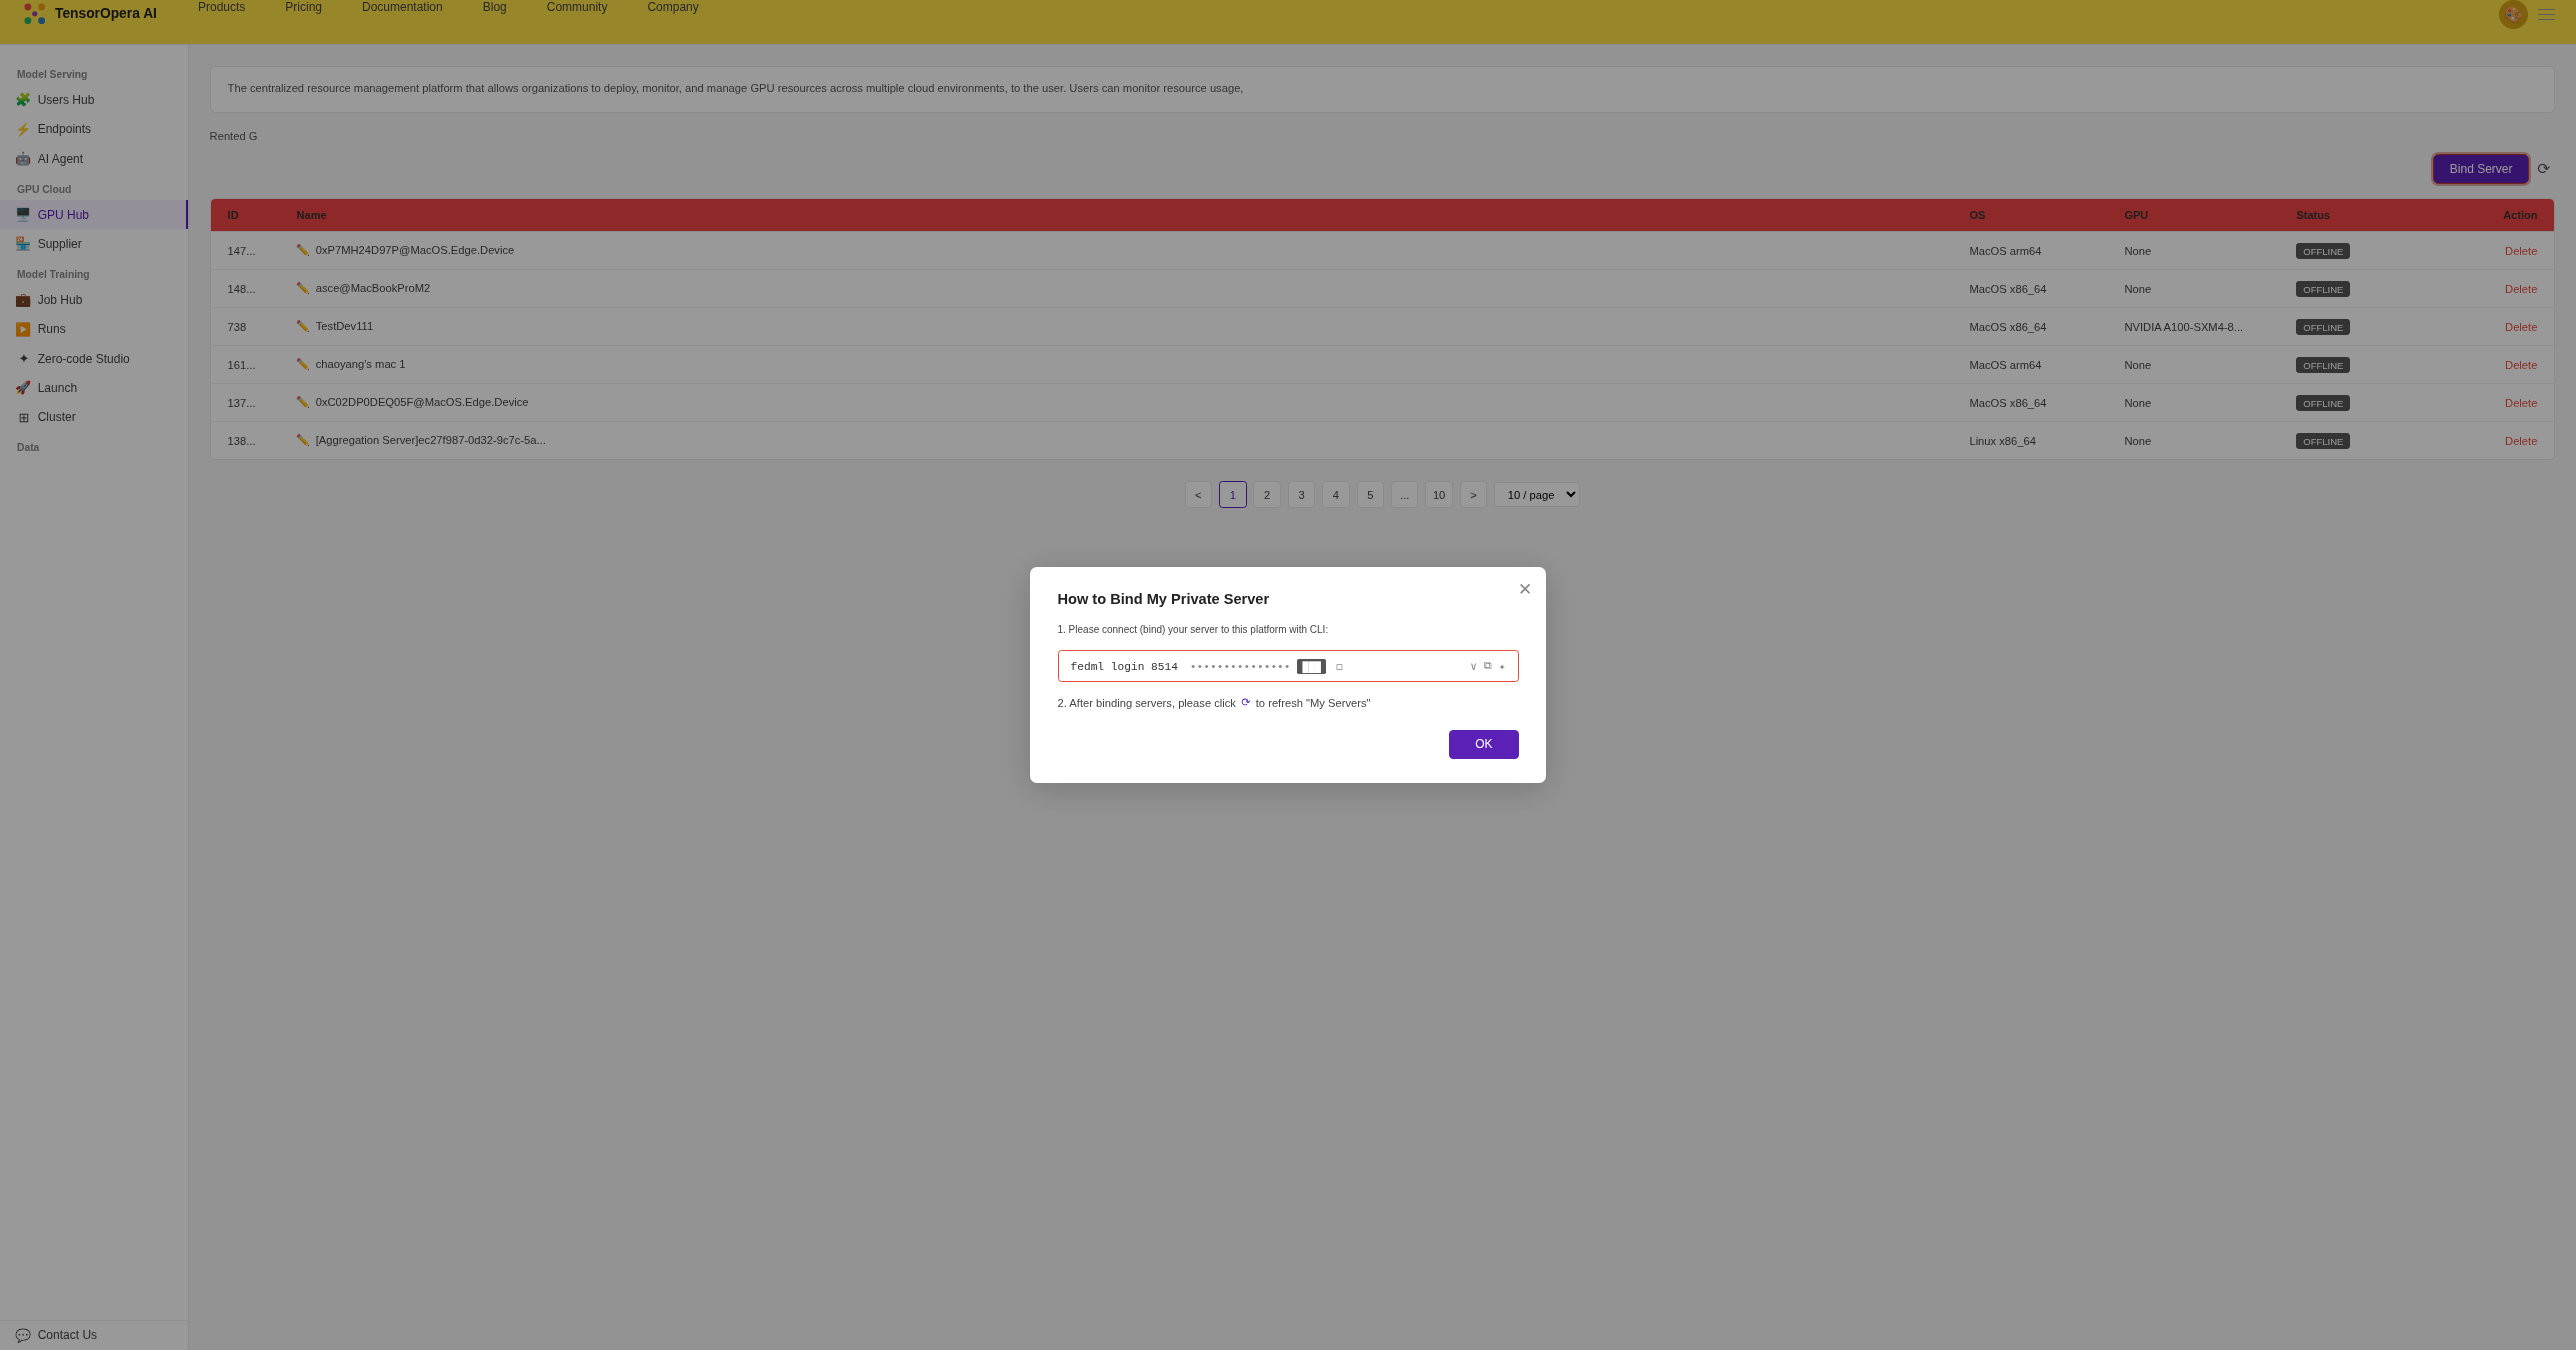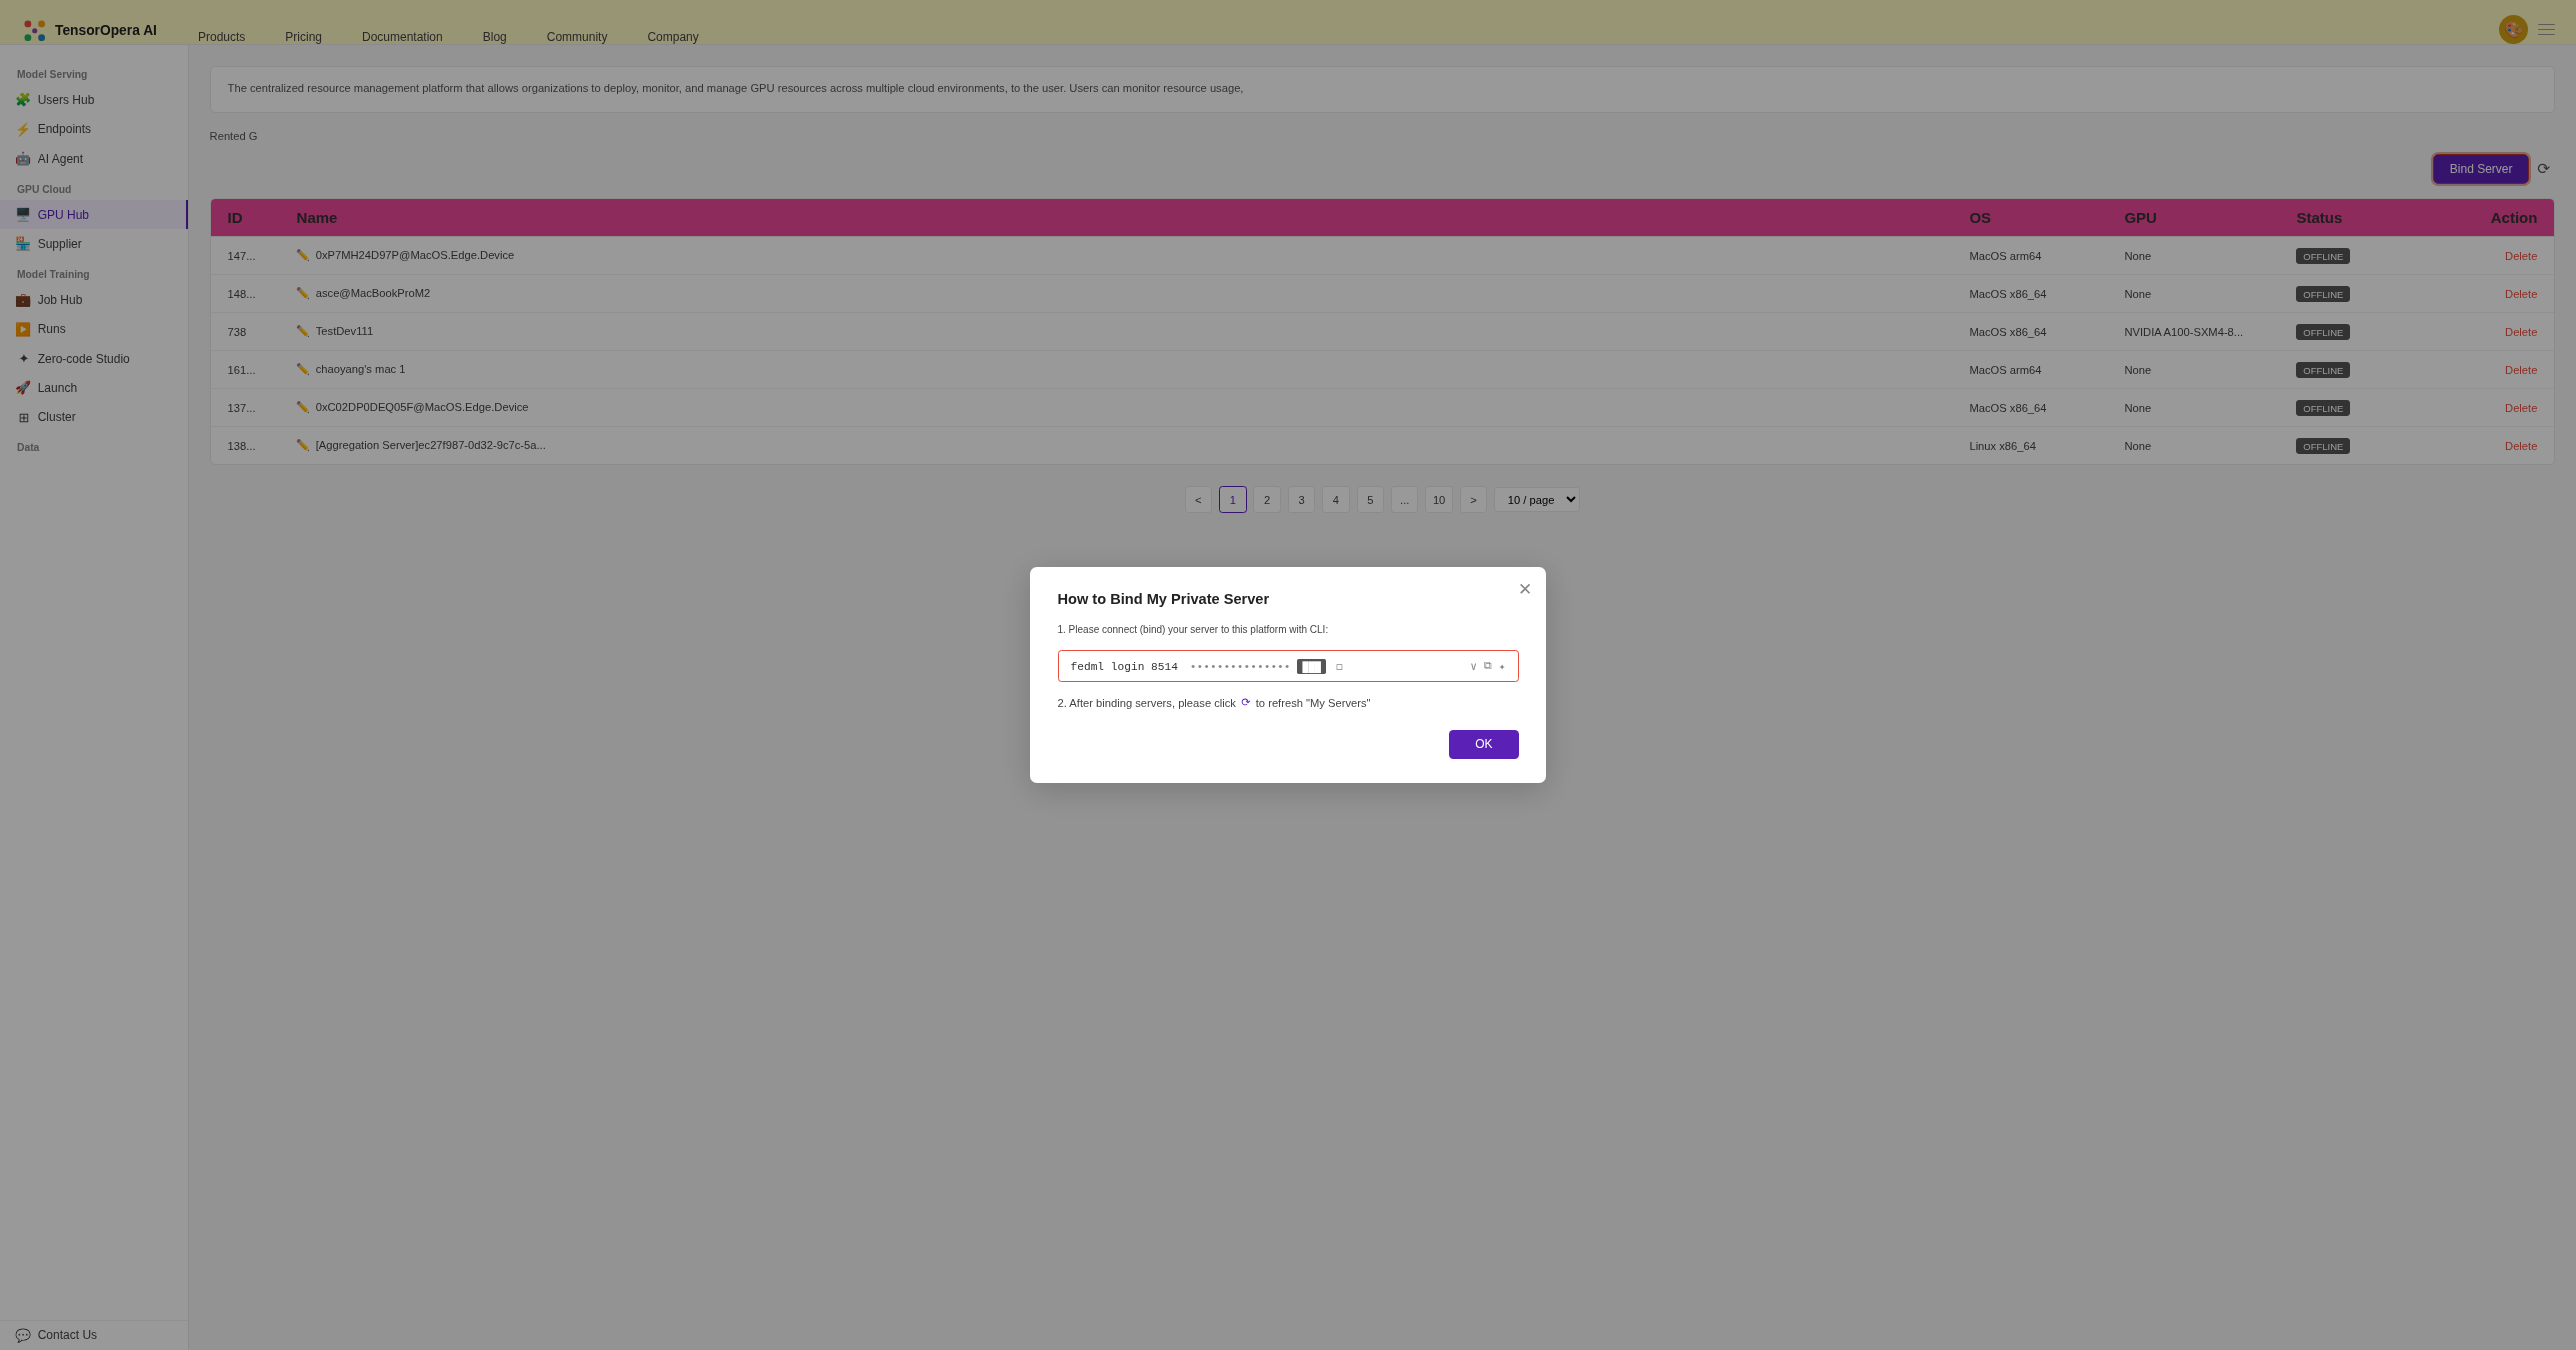--- a/index.html
+++ b/index.html
@@ -1,21 +1,21 @@
 <!DOCTYPE html>
 <html style="font-size:13.8px"><head>
   <meta charset="utf-8">
   <style>
     * { box-sizing: border-box; margin: 0; padding: 0; }
     body { font-family: -apple-system, BlinkMacSystemFont, 'Segoe UI', sans-serif; background: #f5f5f5; color: #333; font-size: 12px; }
 
     
     .top-nav {
-      display: flex; align-items: flex-end; height: 45px;
-      background: #fef9c3; border-bottom: 0.9px solid #e8e8e8;
+      display: flex; align-items: flex-start; height: 45px;
+      background: #fde047; border-bottom: 0.9px solid #e8e8e8;
       padding: 0 20.6px; position: fixed; top: 0; left: 0; right: 0; z-index: 100;
     }
     .logo { display: flex; align-items: center; gap: 6.9px; font-weight: 700; font-size: 13.8px; color: #222; margin-right: 41px; white-space: nowrap; }
     .logo-icon { width: 27.5px; height: 27.5px; }
     .nav-links { display: flex; gap: 40px; flex: 1; }
     .nav-link { color: #444; text-decoration: none; font-size: 12px; cursor: pointer; }
     .nav-right { display: flex; align-items: center; gap: 10.3px; margin-left: auto; }
     .avatar { width: 29px; height: 29px; border-radius: 50%; background: #d4a017; display: flex; align-items: center; justify-content: center; color: #fff; font-size: 15.5px; }
     .nav-lines { display: flex; flex-direction: column; gap: 3.4px; }
     .nav-line { width: 17px; height: 1.7px; background: #999; border-radius: 0.9px; }
@@ -40,21 +40,21 @@
     .table-header-row { display: flex; align-items: center; justify-content: flex-end; gap: 3px; margin-bottom: 13.8px; }
     .bind-server-btn {
       background: #5b21b6; color: #fff; border: 1.7px solid #c0392b;
       padding: 6.9px 15.5px; border-radius: 5.2px; cursor: pointer;
       font-size: 12px; font-weight: 500; outline: 2.6px solid rgba(192,57,43,0.4);
     }
     .refresh-icon-btn { background: none; border: none; cursor: pointer; font-size: 15.5px; color: #555; padding: 5.2px; }
 
     
     .data-table { width: 100%; background: #fff; border: 0.9px solid #e8e8e8; border-radius: 5.2px; overflow: hidden; }
-    .table-head { display: grid; grid-template-columns: 69px 1fr 155px 172px 138px 103px; background: #ec4899; border-bottom: 0.9px solid #e8e8e8; padding: 10.3px 17px; font-weight: 600; font-size: 15px; color: #333; }
+    .table-head { display: grid; grid-template-columns: 69px 1fr 155px 172px 138px 103px; background: #ef4444; border-bottom: 0.9px solid #e8e8e8; padding: 10.3px 17px; font-weight: 600; font-size: 11px; color: #333; }
     .table-row { display: grid; grid-template-columns: 69px 1fr 155px 172px 138px 103px; padding: 12px 17px; border-bottom: 0.9px solid #f0f0f0; align-items: center; font-size: 11.2px; }
     .table-row:last-child { border-bottom: none; }
     .table-cell { color: #444; }
     .edit-icon { color: #5b21b6; margin-right: 5.2px; cursor: pointer; }
     .status-badge { background: #555; color: #fff; font-size: 9.5px; padding: 2.6px 6.9px; border-radius: 3.4px; font-weight: 500; }
     .delete-link { color: #e74c3c; cursor: pointer; text-decoration: none; }
 
     
     .pagination { display: flex; align-items: center; justify-content: center; gap: 6.9px; margin-top: 20.6px; }
     .page-btn { width: 27.5px; height: 27.5px; display: flex; align-items: center; justify-content: center; border: 0.9px solid #e8e8e8; border-radius: 3.4px; cursor: pointer; background: #fff; font-size: 11.2px; color: #444; }

